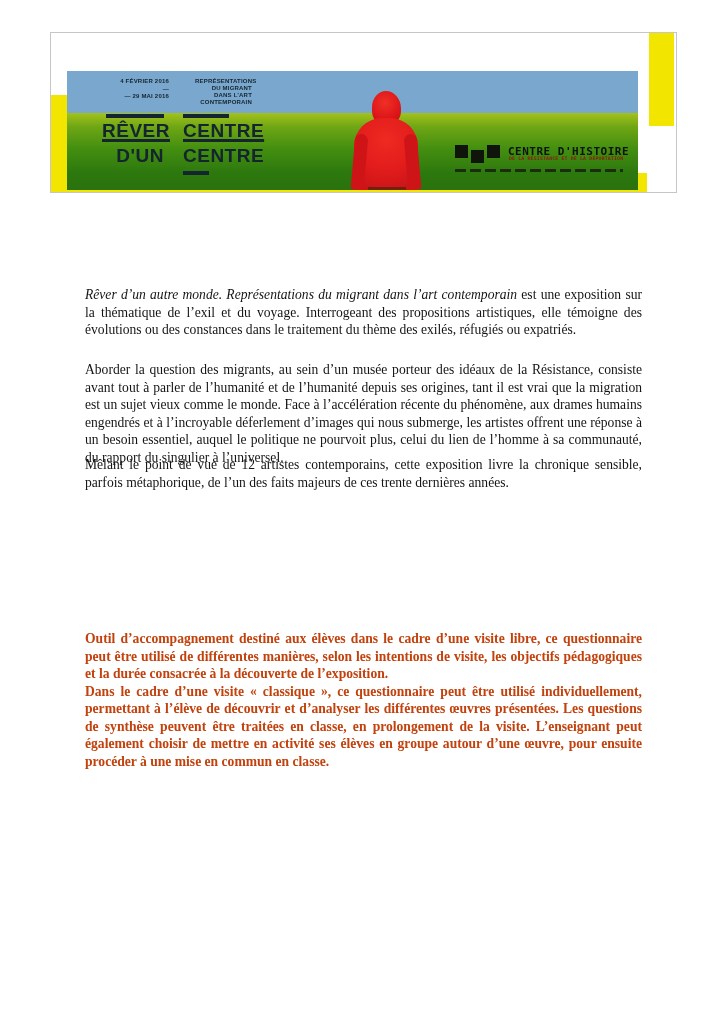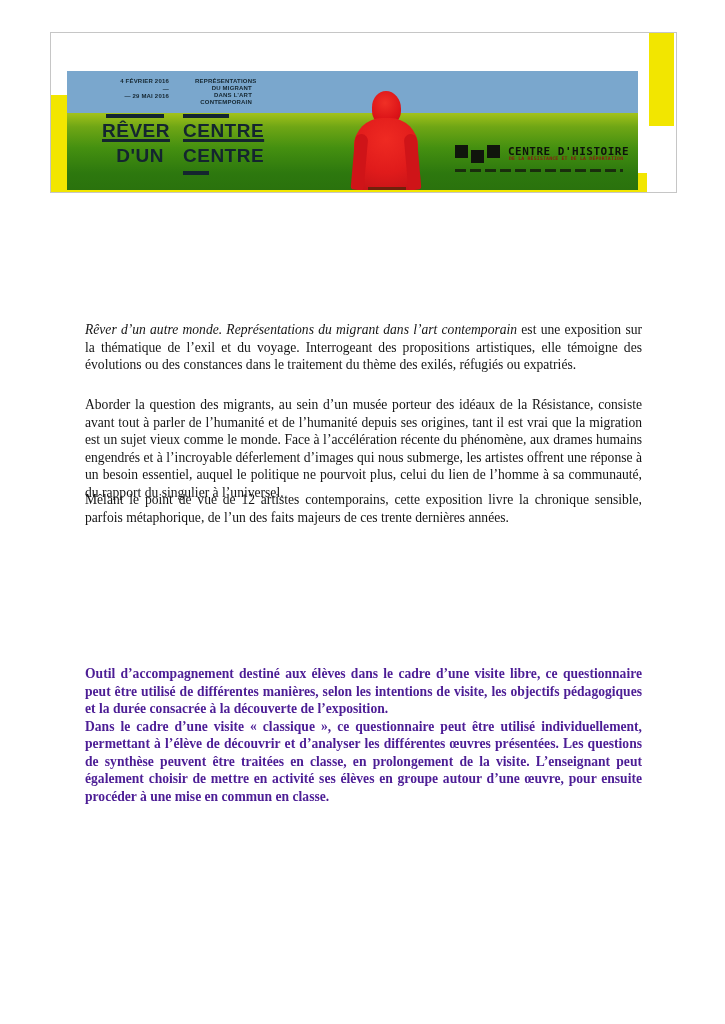--- a/index.html
+++ b/index.html
@@ -77,25 +77,25 @@
   .logo-fineprint{
     position:absolute;left:0;top:24px;width:168px;height:2.5px;
     background:repeating-linear-gradient(90deg,#16200d 0 11px,rgba(0,0,0,0) 11px 15px);
     opacity:.85;
   }
   
   .y-left{position:absolute;left:0;top:62px;width:16px;height:97px;background:var(--yellow);}
   .y-bottom{position:absolute;left:0;top:140px;width:596px;height:19px;background:var(--yellow);}
   .y-right{position:absolute;left:598px;top:0;width:25px;height:93px;background:var(--yellow);}
   
-  .copy{position:absolute;left:85px;width:557px;font-size:13.6px;line-height:17.5px;text-align:justify;color:#141414;margin-top:35px;}
+  .copy{position:absolute;left:85px;width:557px;font-size:13.6px;line-height:17.5px;text-align:justify;color:#141414;}
   .p1{top:286px;}
   .p2{top:361px;}
   .p3{top:456px;}
-  .bold-block{top:630px;font-weight:bold;color:#4c1d95;}
+  .bold-block{top:630px;font-weight:bold;color:#c2410c;}
   .bold-block p{text-align:justify;}
   .italic{font-style:italic;}
 </style>
 </head>
 <body>
 
 <div class="page">
 
   <div class="banner">
     <div class="y-left"></div>

